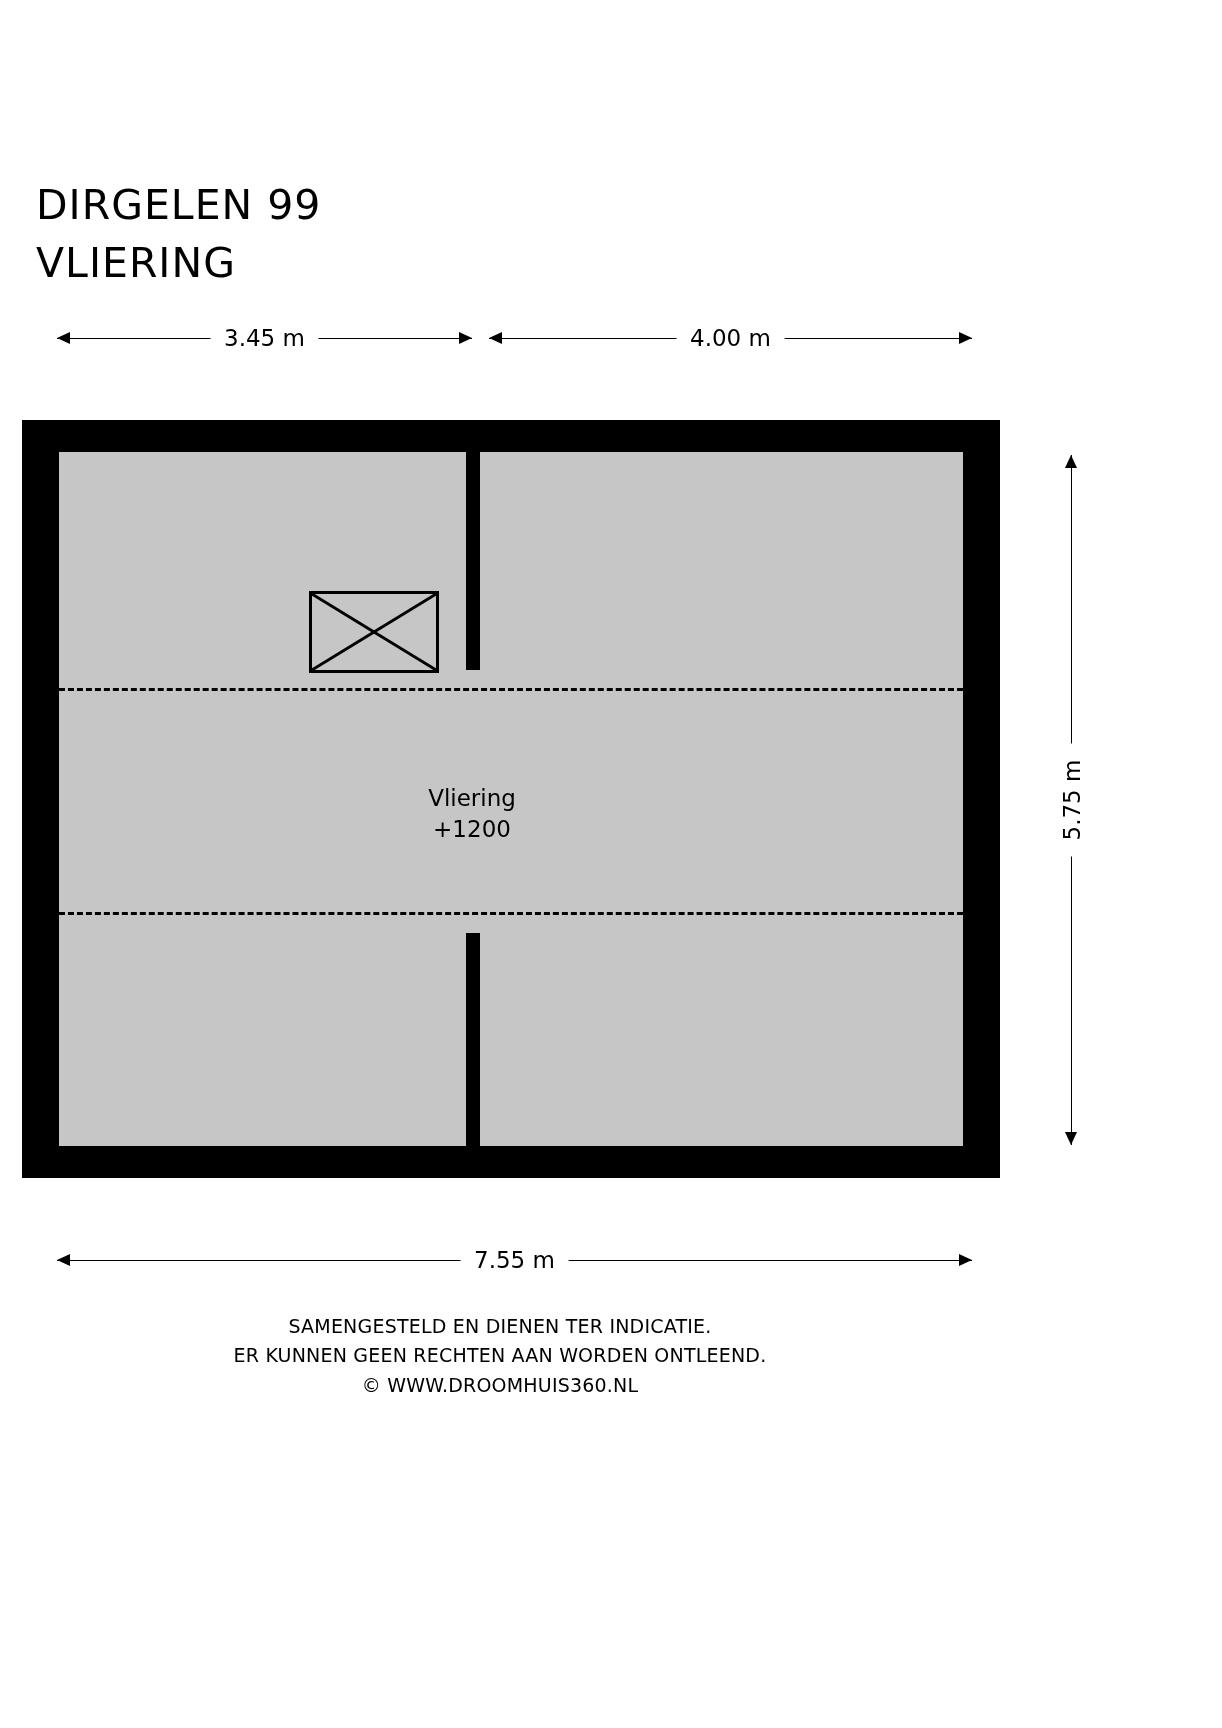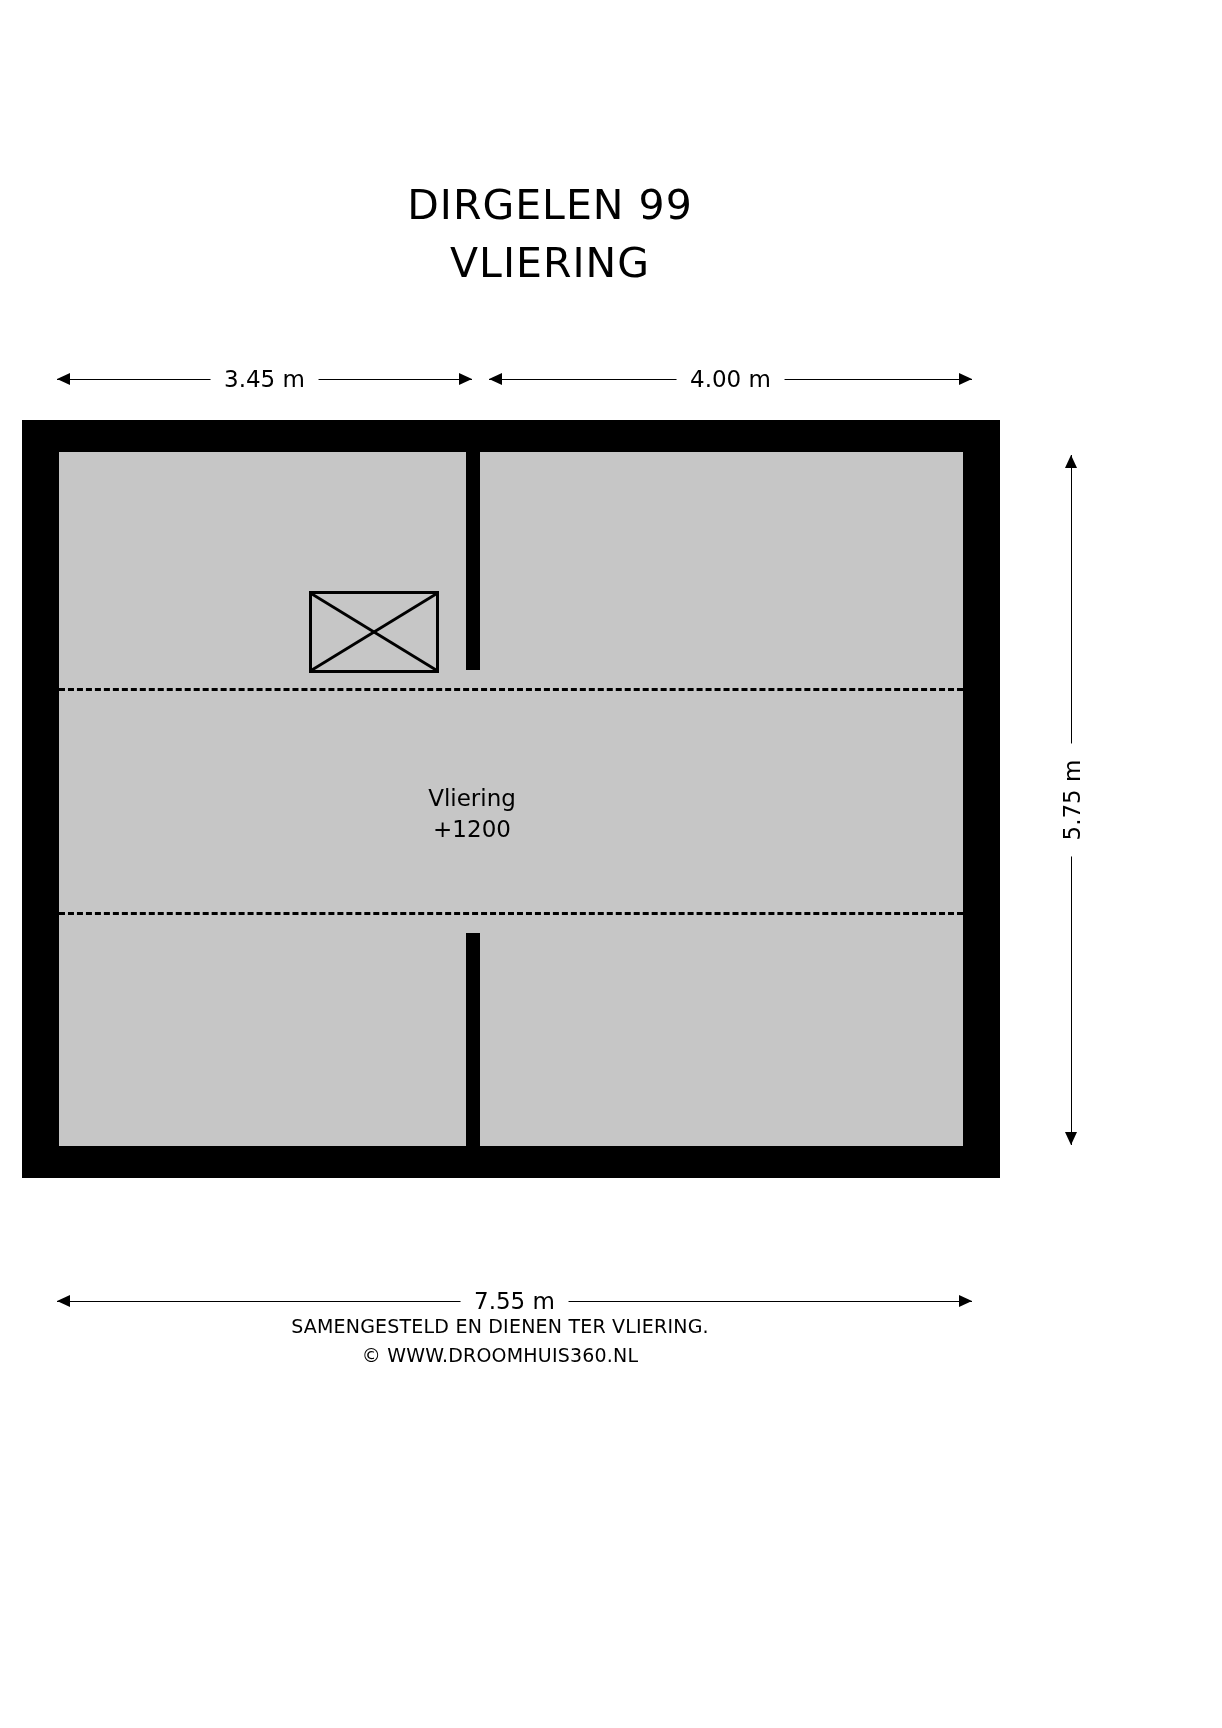--- a/index.html
+++ b/index.html
@@ -15,34 +15,33 @@
     color: #000000;
     overflow: hidden;
   }
 
   
   #title-block {
     position: absolute;
     left: 0;
     top: 176px;
     width: 1100px;
-    text-align: center;
+    padding-left: 36px;
   }
   #title-block .line {
     font-size: 41px;
     letter-spacing: 1px;
     line-height: 1.42;
     font-weight: 400;
   }
 
   
   .dim-line {
     position: absolute;
     height: 22px;
-    margin-top: 41px;
   }
   .dim-line .rule {
     position: absolute;
     left: 0;
     right: 0;
     top: 10px;
     height: 1px;
     background: #000;
   }
   .dim-line .arrow-l,
@@ -279,15 +278,16 @@
 </div>
 
 <div class="dim-line" id="dim-bottom">
   <div class="rule"></div>
   <div class="arrow-l"></div>
   <div class="arrow-r"></div>
   <div class="label">7.55 m</div>
 </div>
 
 <div id="footer">
-  <div>SAMENGESTELD EN DIENEN TER VLIERING.</div>
+  <div>SAMENGESTELD EN DIENEN TER INDICATIE.</div>
+  <div>ER KUNNEN GEEN RECHTEN AAN WORDEN ONTLEEND.</div>
   <div>© WWW.DROOMHUIS360.NL</div>
 </div>
 
 </body></html>

